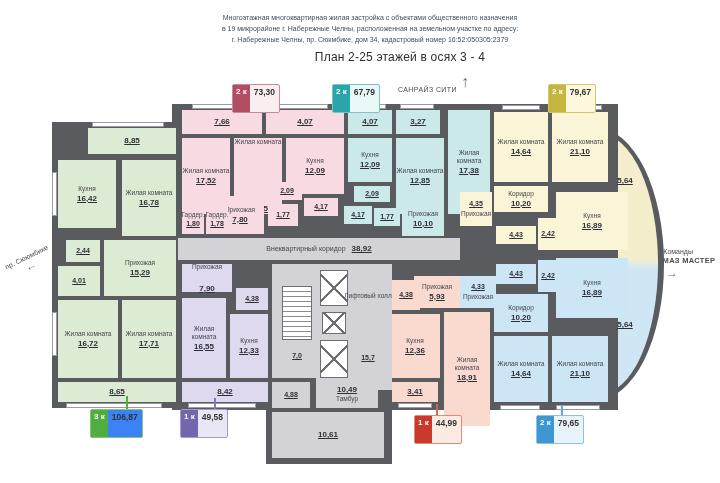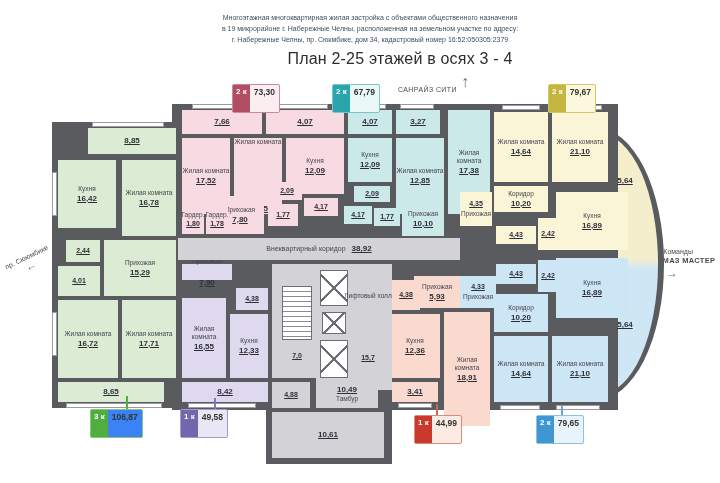--- a/index.html
+++ b/index.html
@@ -3,21 +3,21 @@
 <meta charset="utf-8">
 <style>
   html,body{margin:0;padding:0;background:#fff;}
   body{width:720px;height:483px;overflow:hidden;font-family:"Liberation Sans",sans-serif;}
   .stage{position:relative;width:720px;height:483px;background:#fff;}
   .abs{position:absolute;}
   
   .hdr{position:absolute;top:13px;left:30px;width:680px;text-align:center;
        font-size:7px;color:#3e4f5e;line-height:1.55;}
   .title{position:absolute;top:50px;left:90px;width:620px;text-align:center;
-         font-size:16px;color:#2c2c33;letter-spacing:.2px;}
+         font-size:12px;color:#2c2c33;letter-spacing:.2px;}
   
   .base{position:absolute;background:#5a5b5f;}
   .arc{position:absolute;left:596px;top:128px;width:68px;height:272px;background:#5a5b5f;
        border-radius:0 100% 100% 0 / 0 50% 50% 0;}
   .arcin{position:absolute;left:600px;top:134px;width:58px;height:260px;
        background:linear-gradient(#f5eecd 0 48%,#cfe7f5 52% 100%);
        border-radius:0 100% 100% 0 / 0 50% 50% 0;}
   
   .room{position:absolute;display:flex;flex-direction:column;align-items:center;
         justify-content:center;gap:1px;text-align:center;box-sizing:border-box;}
@@ -112,21 +112,21 @@
     <span class="ra">15,29</span>
     </div>
   <div class="room g" style="left:58px;top:300px;width:60px;height:78px;">
     <span class="rn">Жилая комната</span>
     <span class="ra">16,72</span>
     </div>
   <div class="room g" style="left:122px;top:300px;width:54px;height:78px;">
     <span class="rn">Жилая комната</span>
     <span class="ra">17,71</span>
     </div>
-  <div class="room g" style="left:58px;top:382px;width:106px;height:20px;">
+  <div class="room g" style="left:58px;top:382px;width:118px;height:20px;">
     <span class="ra">8,65</span>
     </div>
 
   <div class="room p" style="left:182px;top:110px;width:80px;height:24px;">
     <span class="ra">7,66</span>
     </div>
   <div class="room p" style="left:266px;top:110px;width:78px;height:24px;">
     <span class="ra">4,07</span>
     </div>
   <div class="room p" style="left:182px;top:138px;width:48px;height:76px;">
@@ -267,21 +267,21 @@
     <span class="ra">12,36</span>
     </div>
   <div class="room o" style="left:444px;top:312px;width:46px;height:114px;">
     <span class="rn">Жилая комната</span>
     <span class="ra">18,91</span>
     </div>
   <div class="room o" style="left:392px;top:382px;width:46px;height:20px;">
     <span class="ra">3,41</span>
     </div>
 
-  <div class="room v" style="left:182px;top:264px;width:50px;height:16px;gap:13px;">
+  <div class="room v" style="left:182px;top:264px;width:50px;height:28px;gap:13px;">
     <span class="rn">Прихожая</span>
     <span class="ra">7,90</span>
     </div>
   <div class="room v" style="left:236px;top:288px;width:32px;height:22px;">
     <span class="ra sm">4,38</span>
     </div>
   <div class="room v" style="left:182px;top:298px;width:44px;height:80px;">
     <span class="rn">Жилая комната</span>
     <span class="ra">16,55</span>
     </div>

